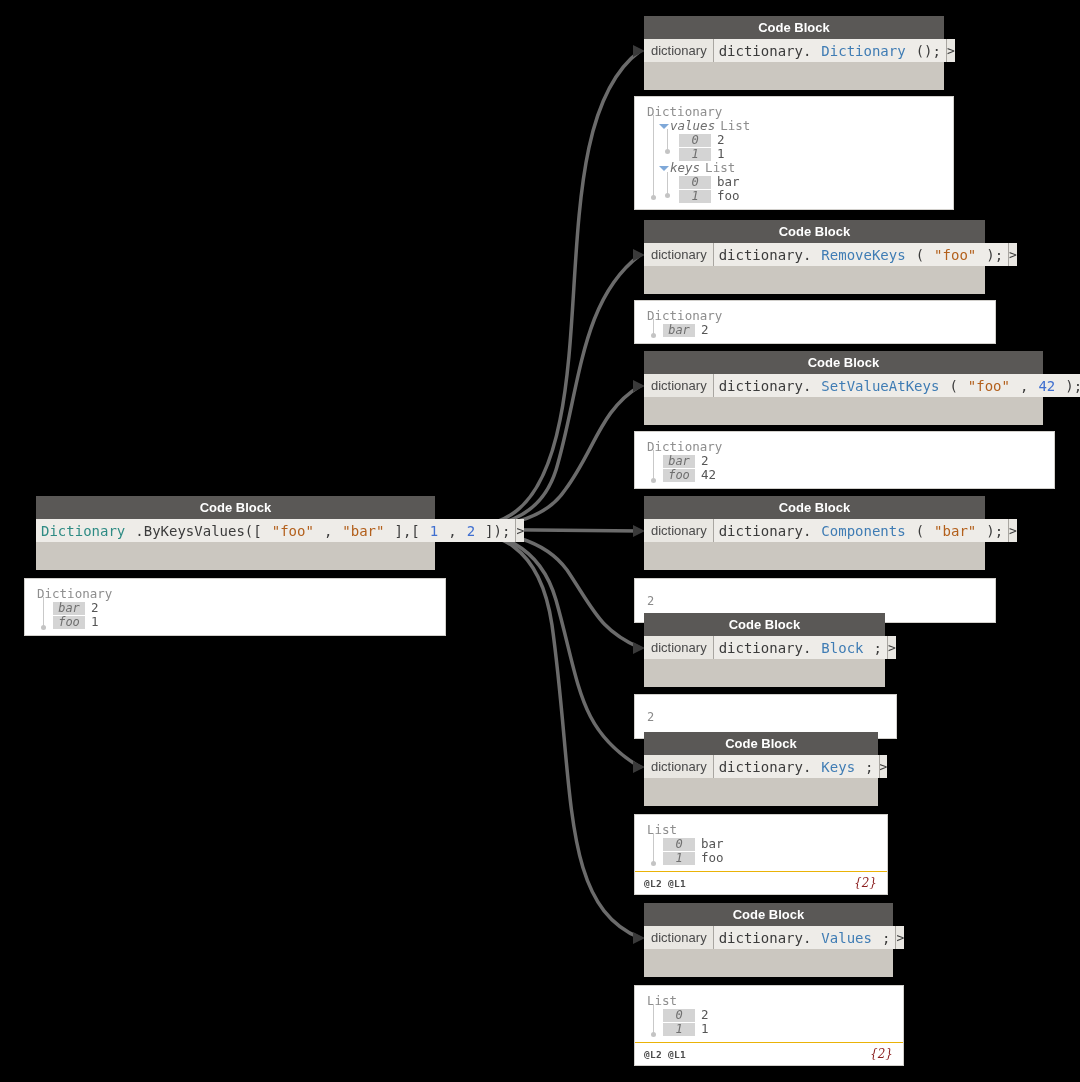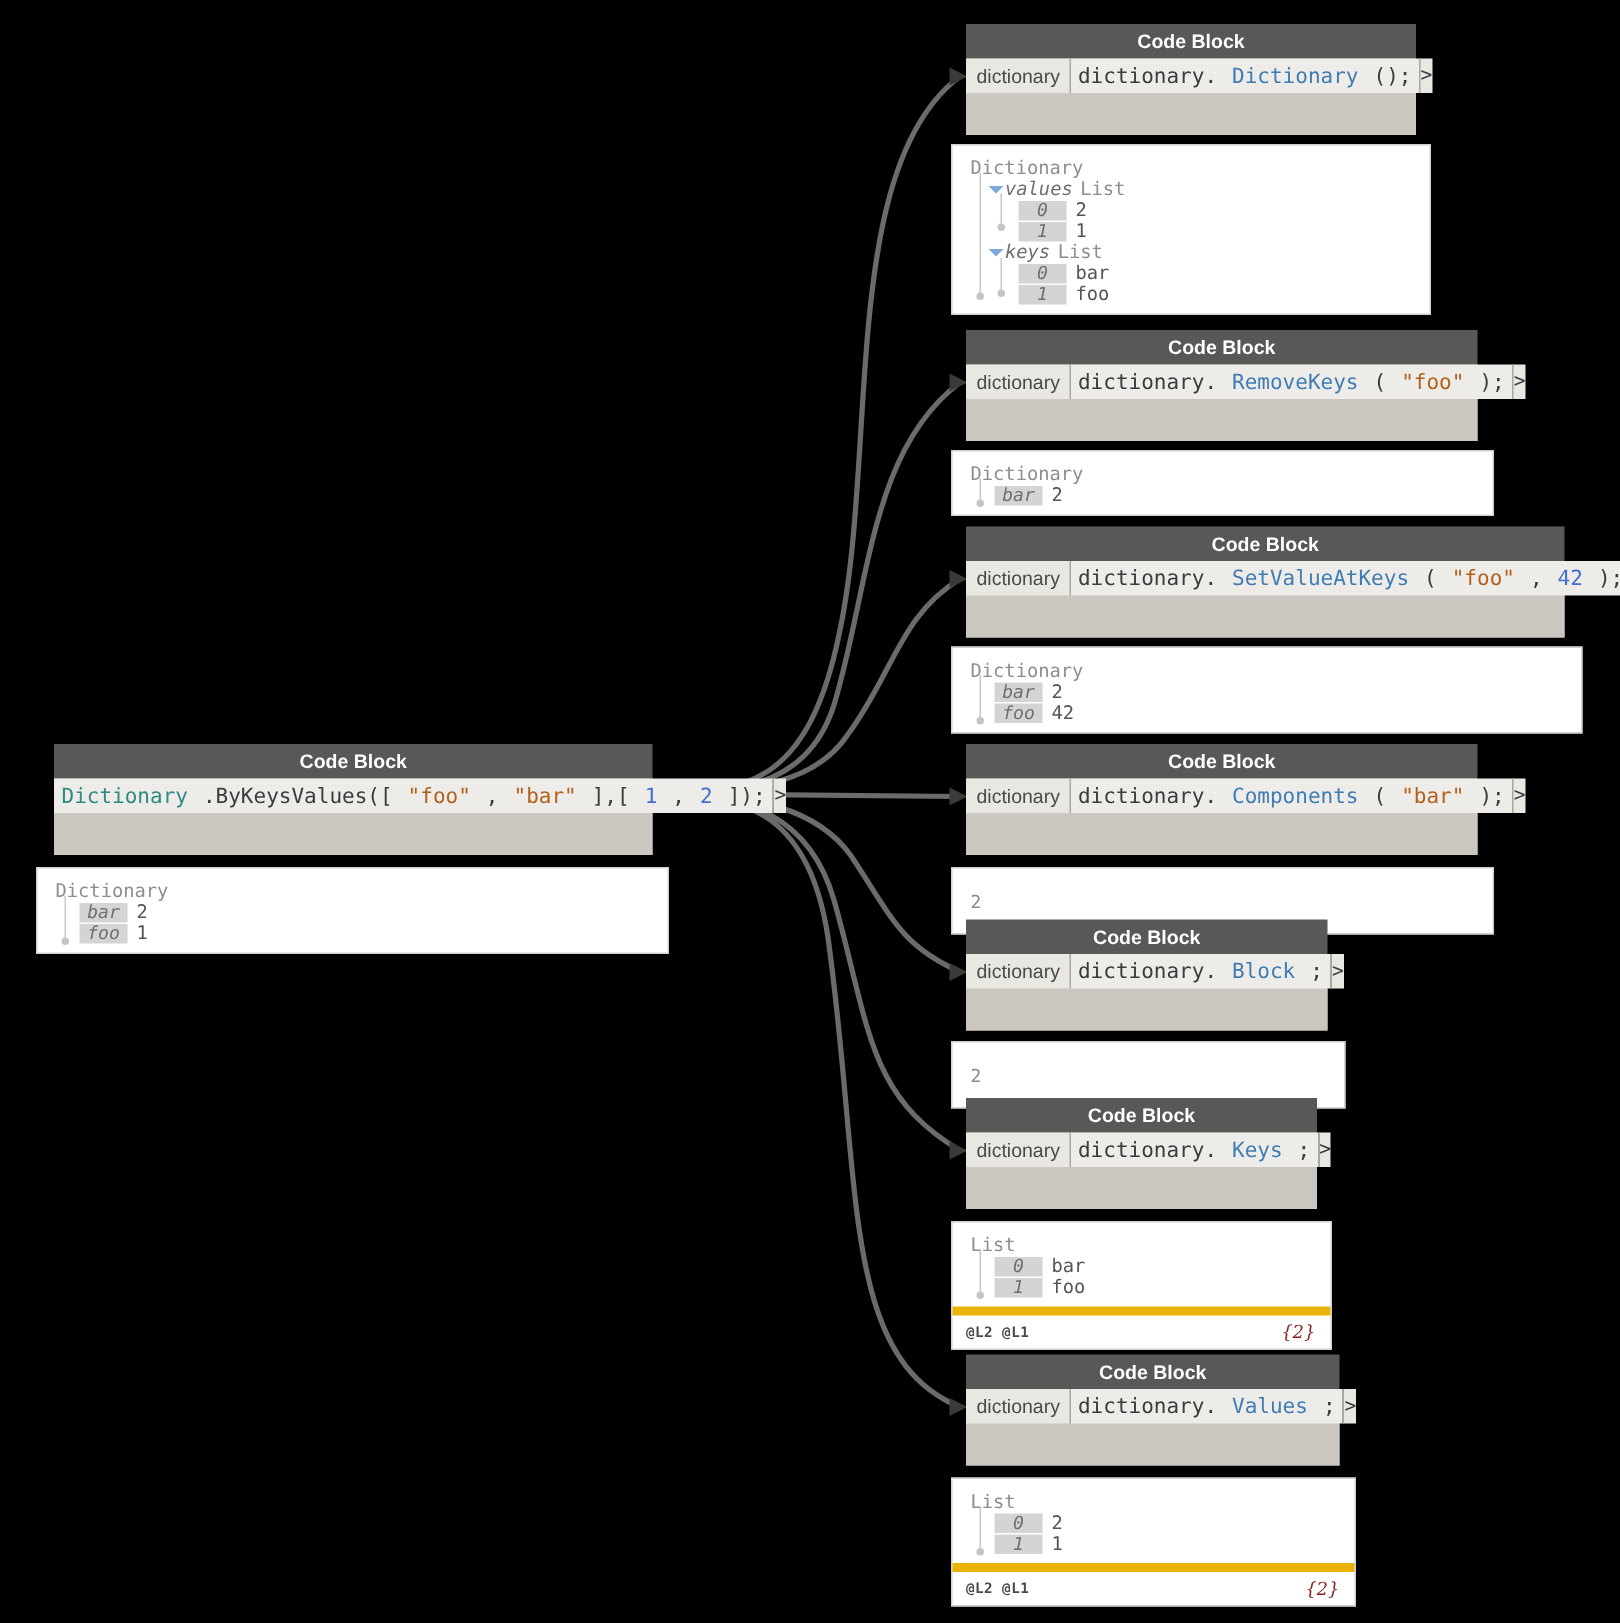--- a/index.html
+++ b/index.html
@@ -94,21 +94,21 @@
     border-top:5px solid #7fa8d8;margin-right:1px;vertical-align:middle;
   }
   .tree-line{
     position:absolute;width:1px;background:#c9c9c9;
   }
   .tree-dot{
     position:absolute;width:5px;height:5px;border-radius:50%;
     background:#c4c4c4;
   }
   .pv-footer{
-    border-top:6px solid #eab308;
+    border-top:1px solid #eab308;
     height:22px;display:flex;align-items:center;
     justify-content:space-between;
     padding:0 10px 0 9px;
   }
   .pv-levels{
     font-family:"DejaVu Sans Mono", monospace;
     font-size:9.5px;font-weight:bold;color:#4a4a4a;letter-spacing:.3px;
   }
   .pv-count{
     font-family:"DejaVu Serif", serif;

